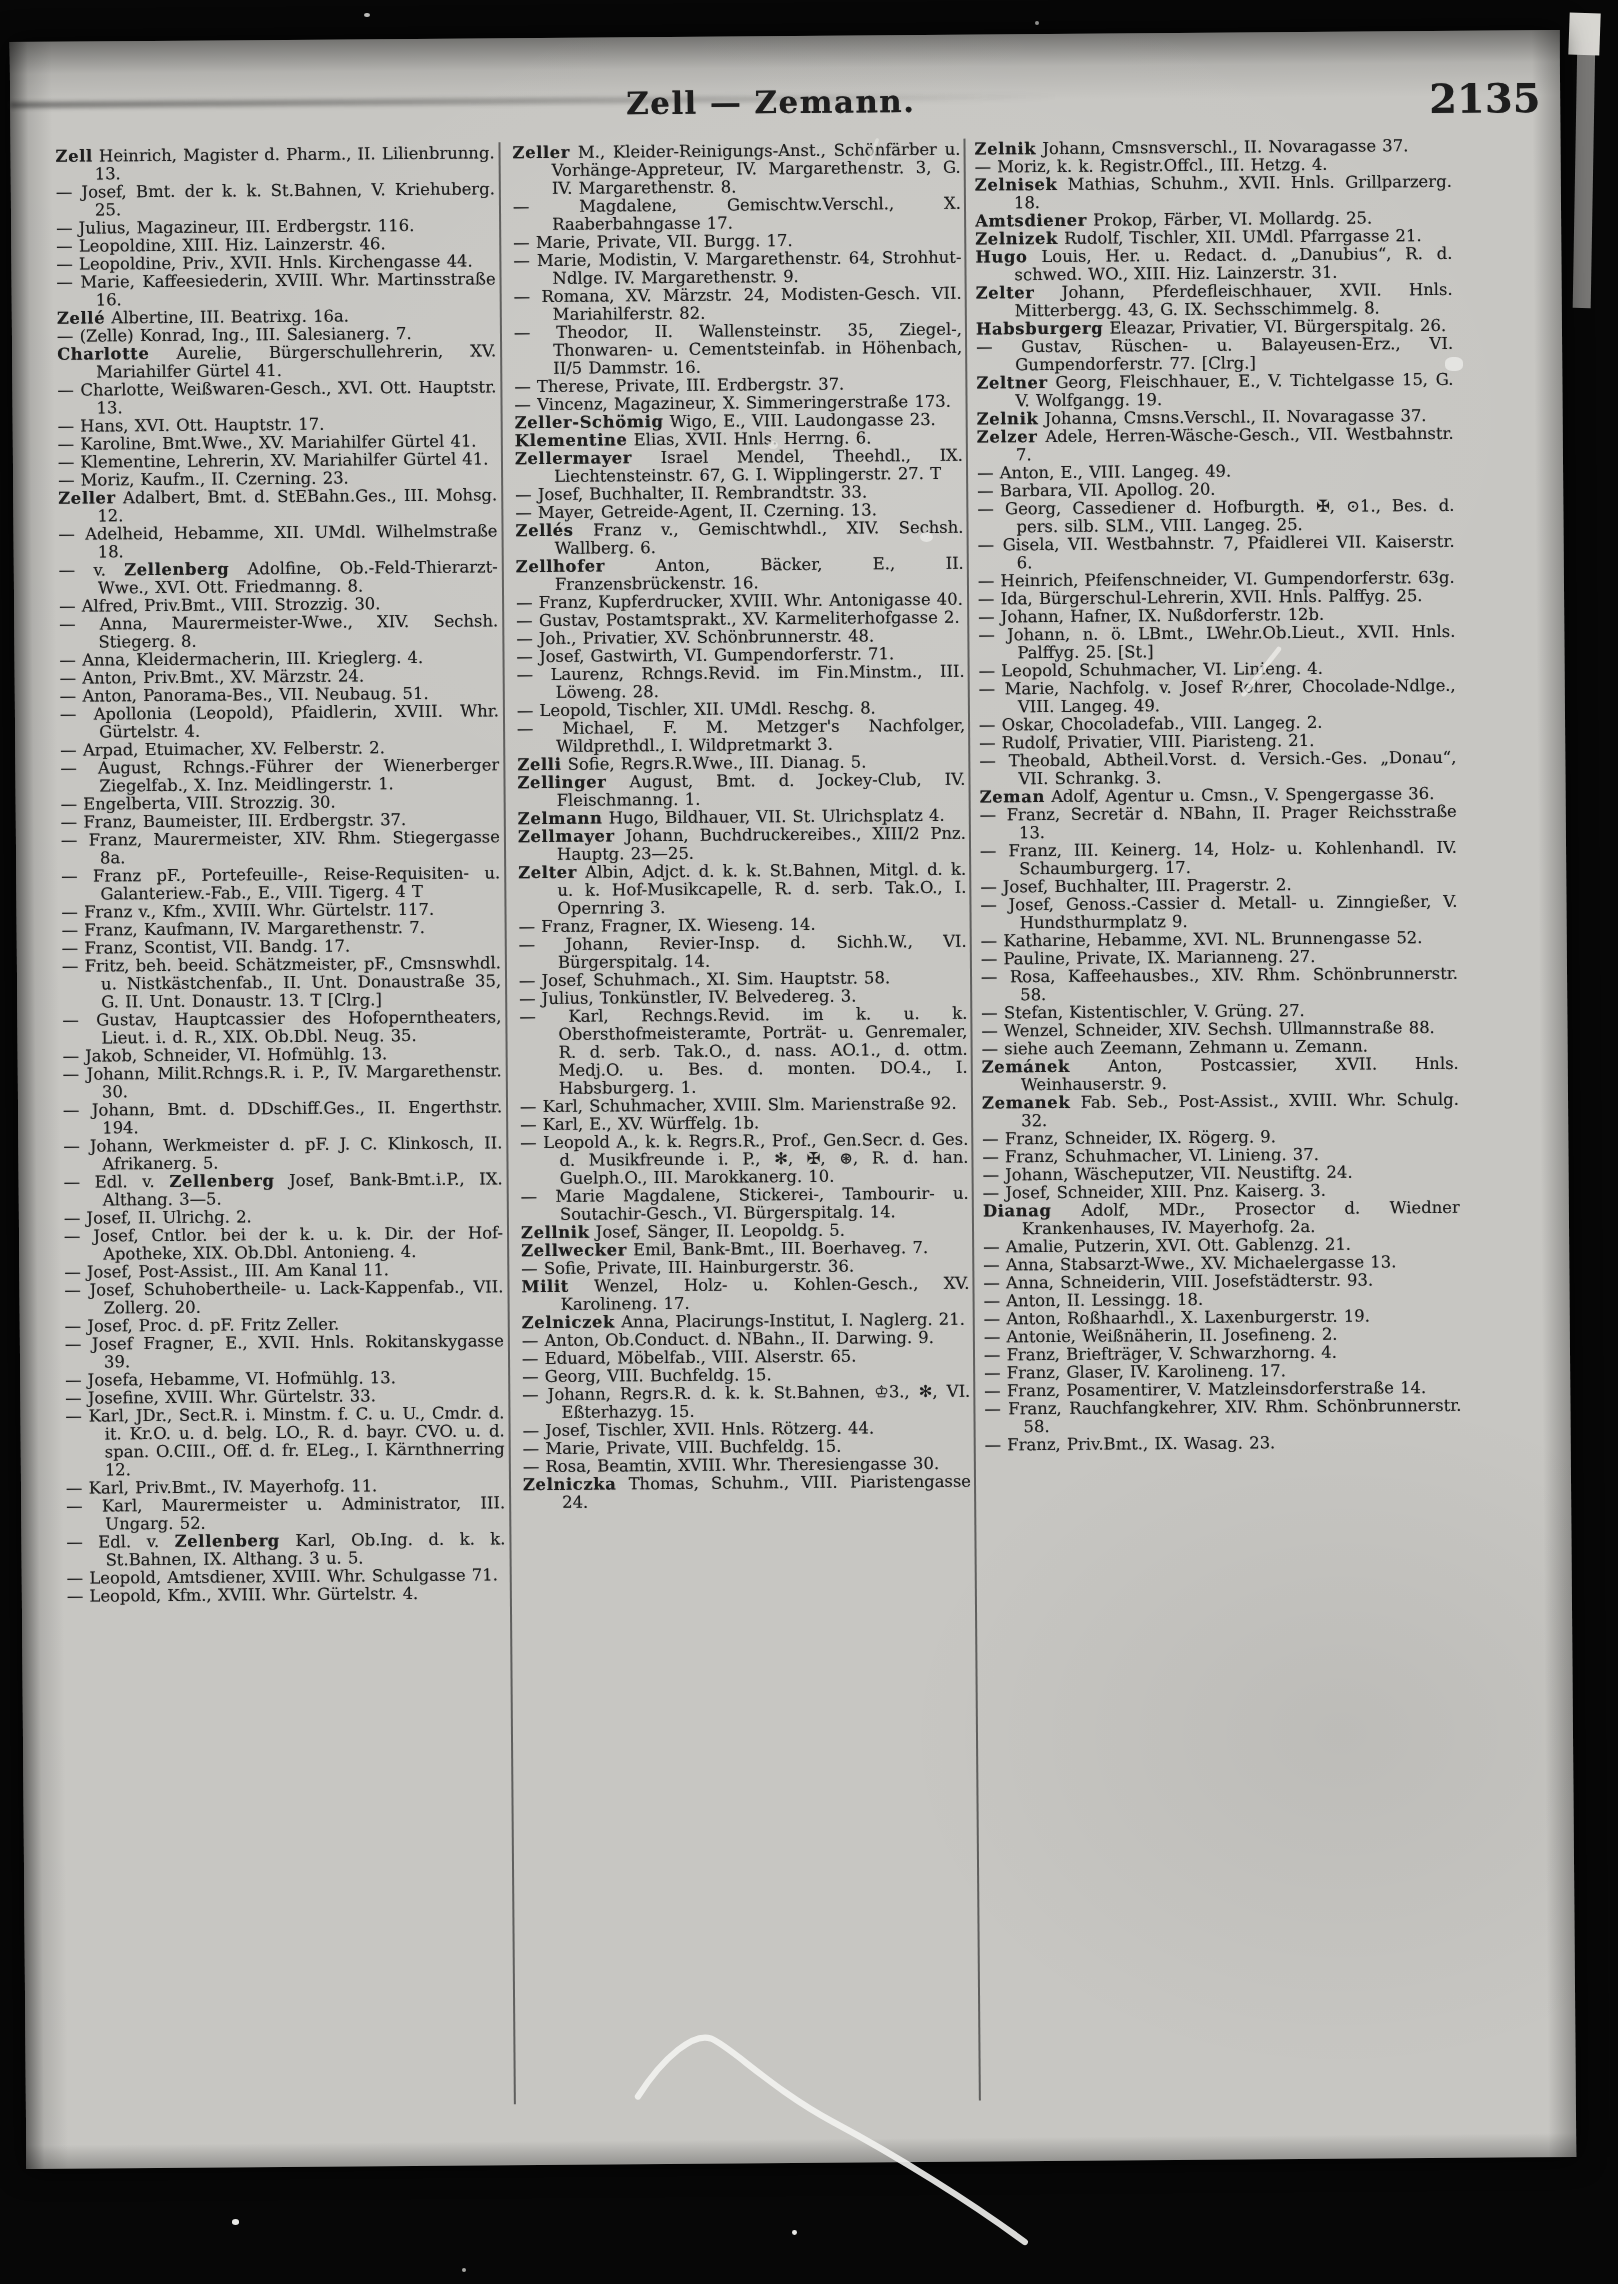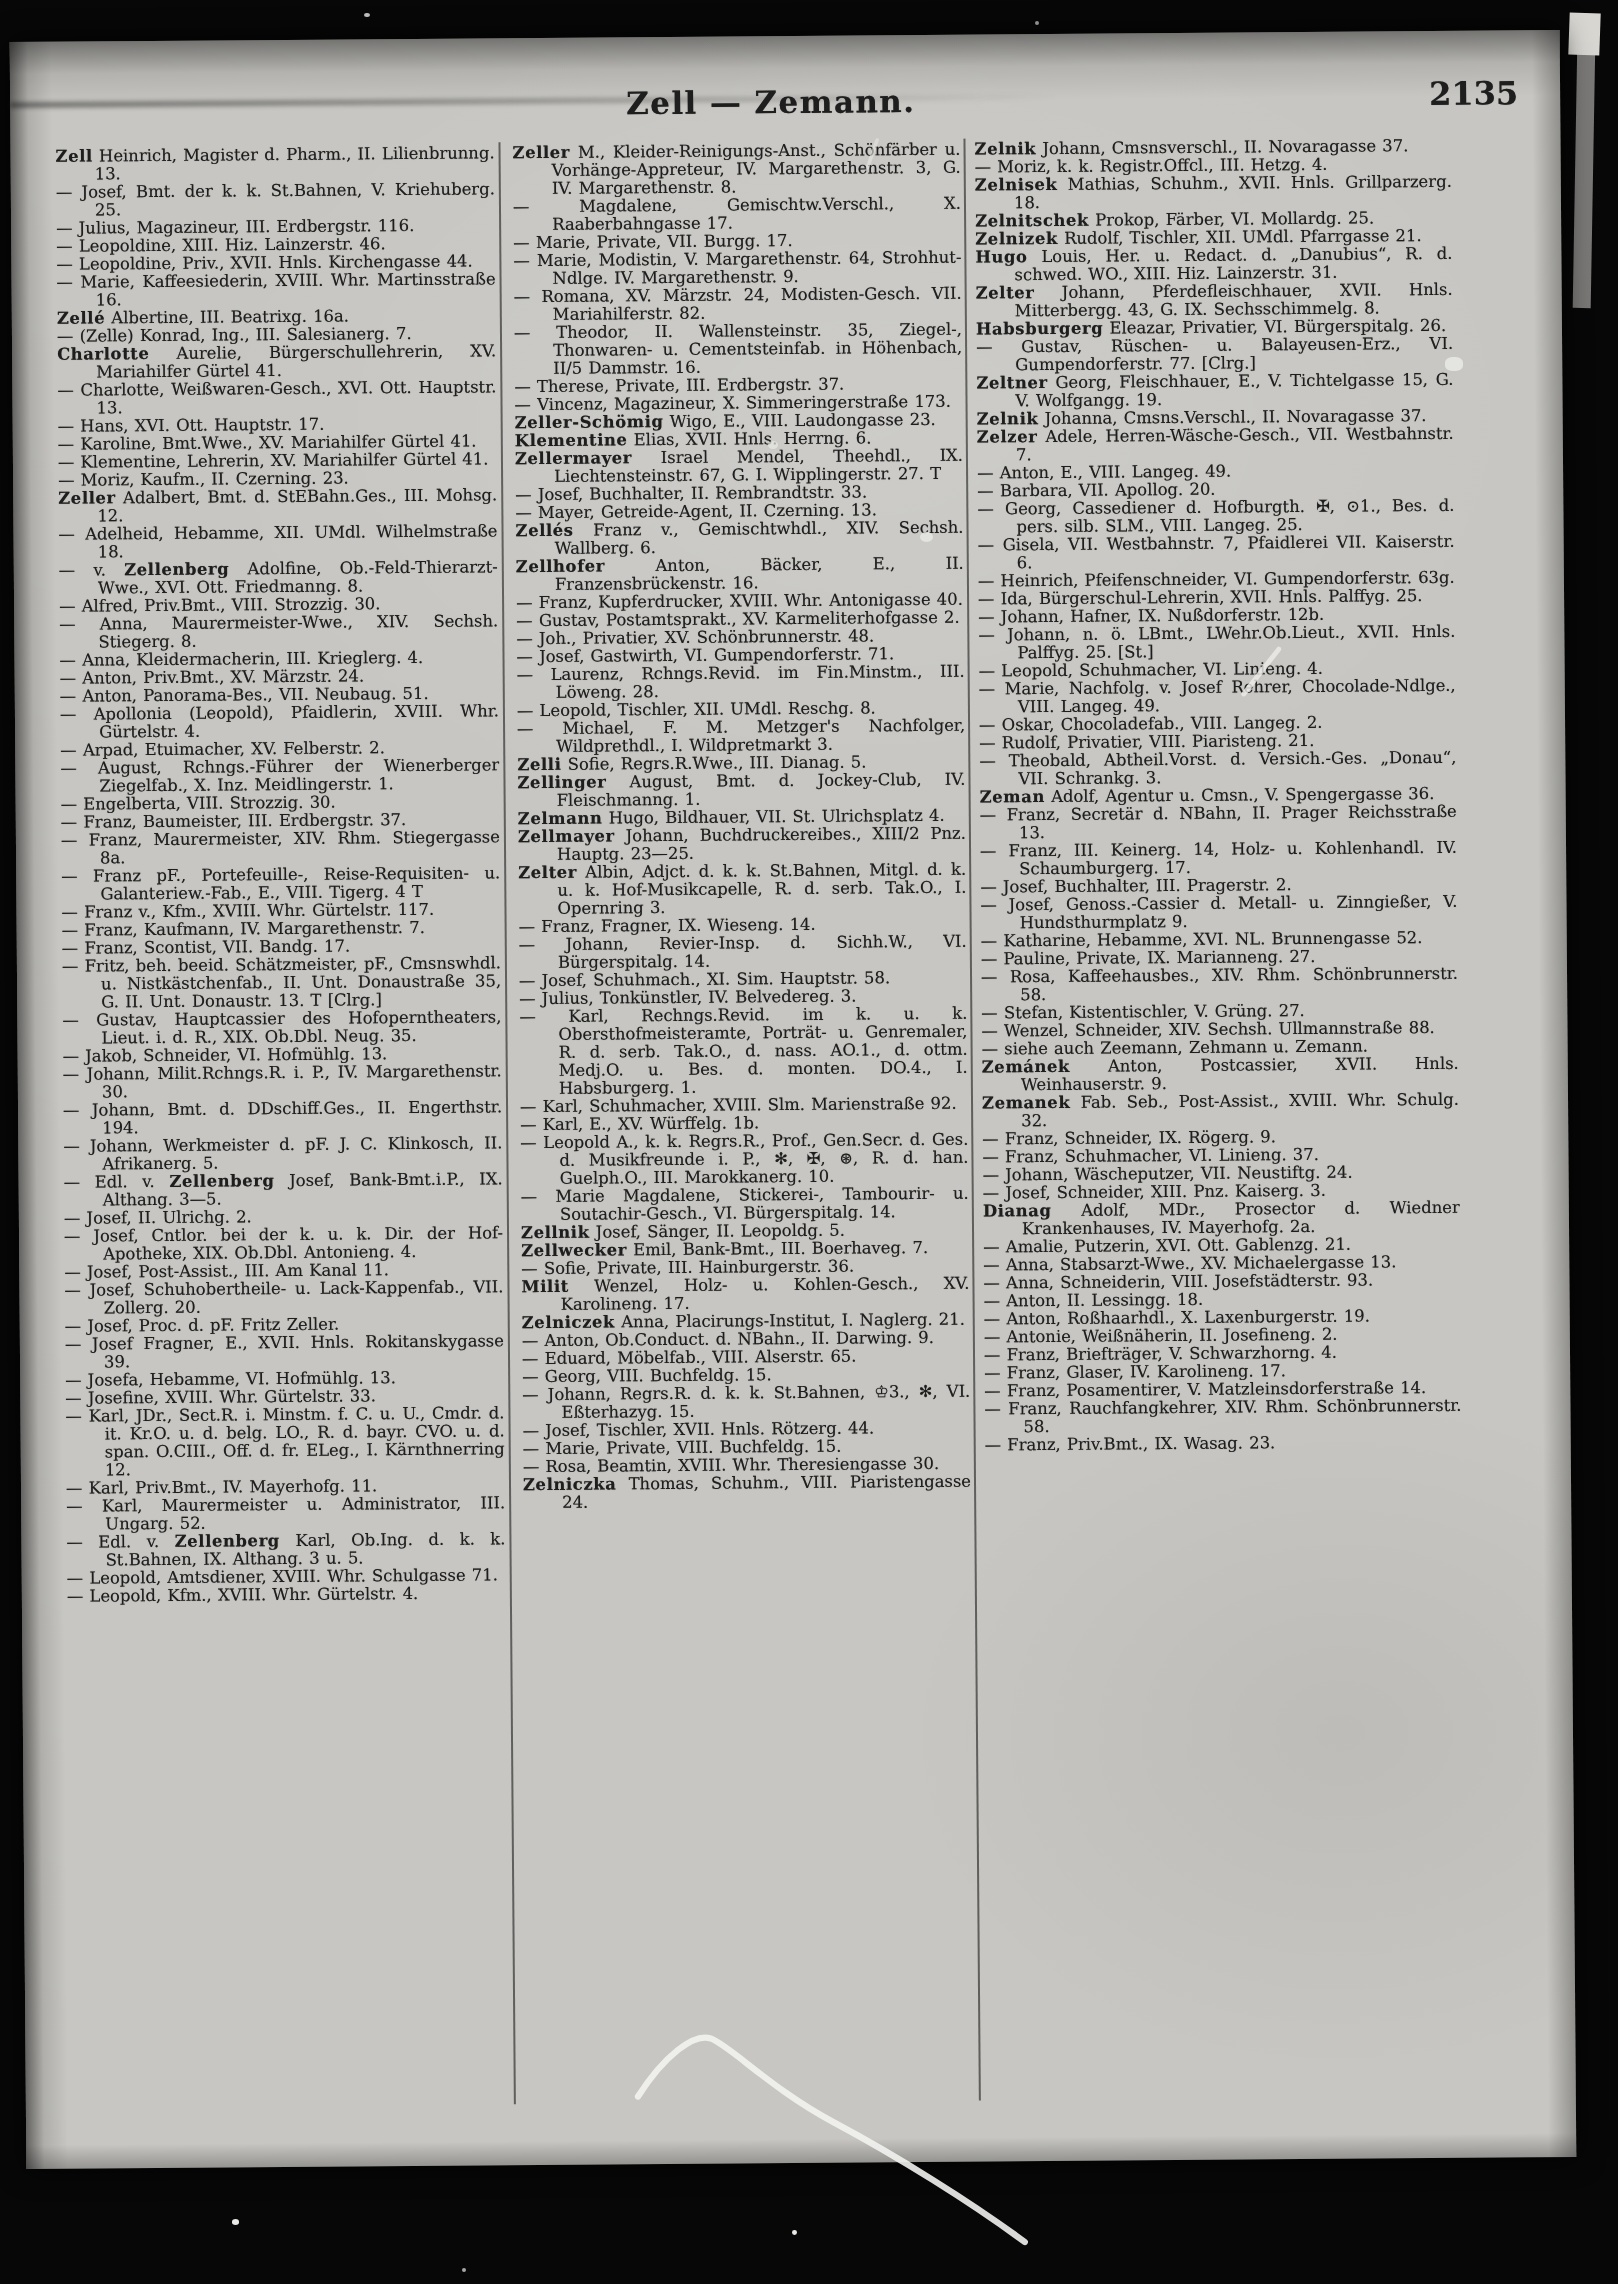--- a/index.html
+++ b/index.html
@@ -31,21 +31,21 @@
     background:linear-gradient(90deg, rgba(20,20,20,.45), rgba(20,20,20,.25) 55%, rgba(20,20,20,0));
     filter:blur(2.1px);
   }
   .running-head{position:absolute;top:48px;left:0;width:100%;height:49px;}
   .head-title{
     position:absolute;left:616px;top:0;
     font-size:31px;font-weight:bold;letter-spacing:1.4px;
     text-shadow:0 0 0.7px rgba(10,10,10,.6);
   }
   .page-num{
-    position:absolute;left:1419px;top:-4.2px;font-size:32px;font-weight:bold;
+    position:absolute;left:1419px;top:-4.2px;font-size:40px;font-weight:bold;
     text-shadow:0 0 0.7px rgba(10,10,10,.6);
   }
   .col{
     position:absolute;top:106px;height:1987px;overflow:hidden;
   }
   .col-1{left:45px;width:439px;}
   .col-2{left:502px;width:448px;}
   .col-3{left:964px;width:477px;}
   .divider{
     position:absolute;top:104px;height:1962px;width:2.1px;
@@ -290,21 +290,21 @@
     </div>
 
   <div class="col col-3">
 
       <p class="entry"><span></span><b>Zelnik</b><span> Johann, Cmsnsverschl., II. Novaragasse 37.</span></p>
 
       <p class="entry"><span>— </span><b></b><span>Moriz, k. k. Registr.Offcl., III. Hetzg. 4.</span></p>
 
       <p class="entry"><span></span><b>Zelnisek</b><span> Mathias, Schuhm., XVII. Hnls. Grillparzerg. 18.</span></p>
 
-      <p class="entry"><span></span><b>Zelnitschek</b><span> Prokop, Färber, VI. Mollardg. 25.</span></p>
+      <p class="entry"><span></span><b>Amtsdiener</b><span> Prokop, Färber, VI. Mollardg. 25.</span></p>
 
       <p class="entry"><span></span><b>Zelnizek</b><span> Rudolf, Tischler, XII. UMdl. Pfarrgasse 21.</span></p>
 
       <p class="entry"><span></span><b>Hugo</b><span> Louis, Her. u. Redact. d. „Danubius“, R. d. schwed. WO., XIII. Hiz. Lainzerstr. 31.</span></p>
 
       <p class="entry"><span></span><b>Zelter</b><span> Johann, Pferdefleischhauer, XVII. Hnls. Mitterbergg. 43, G. IX. Sechsschimmelg. 8.</span></p>
 
       <p class="entry"><span></span><b>Habsburgerg</b><span> Eleazar, Privatier, VI. Bürgerspitalg. 26.</span></p>
 
       <p class="entry"><span>— </span><b></b><span>Gustav, Rüschen- u. Balayeusen-Erz., VI. Gumpendorferstr. 77. [Clrg.]</span></p>

